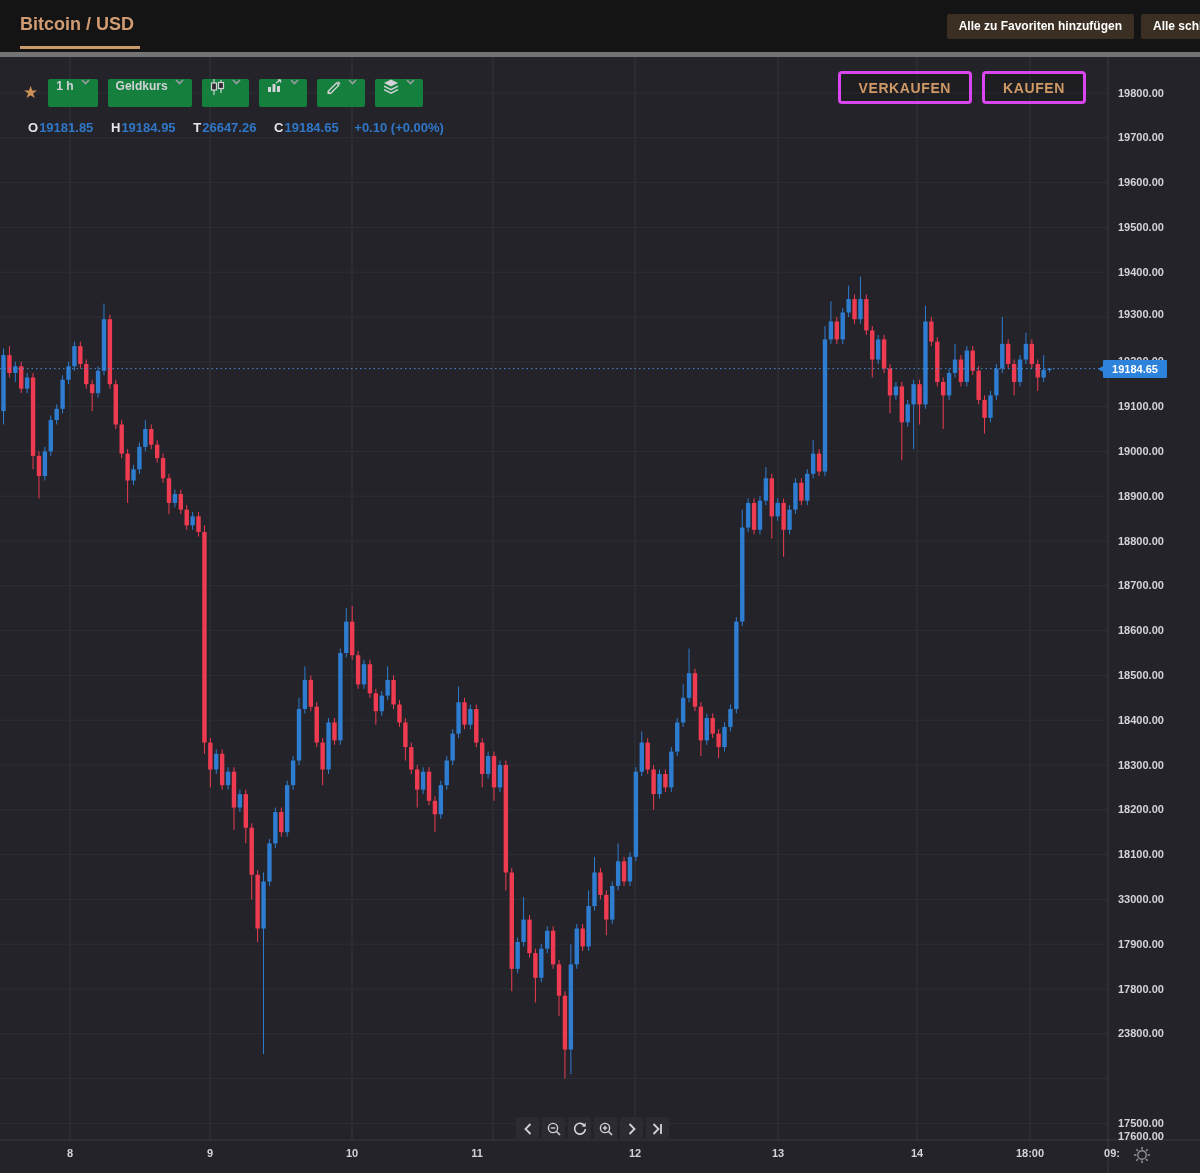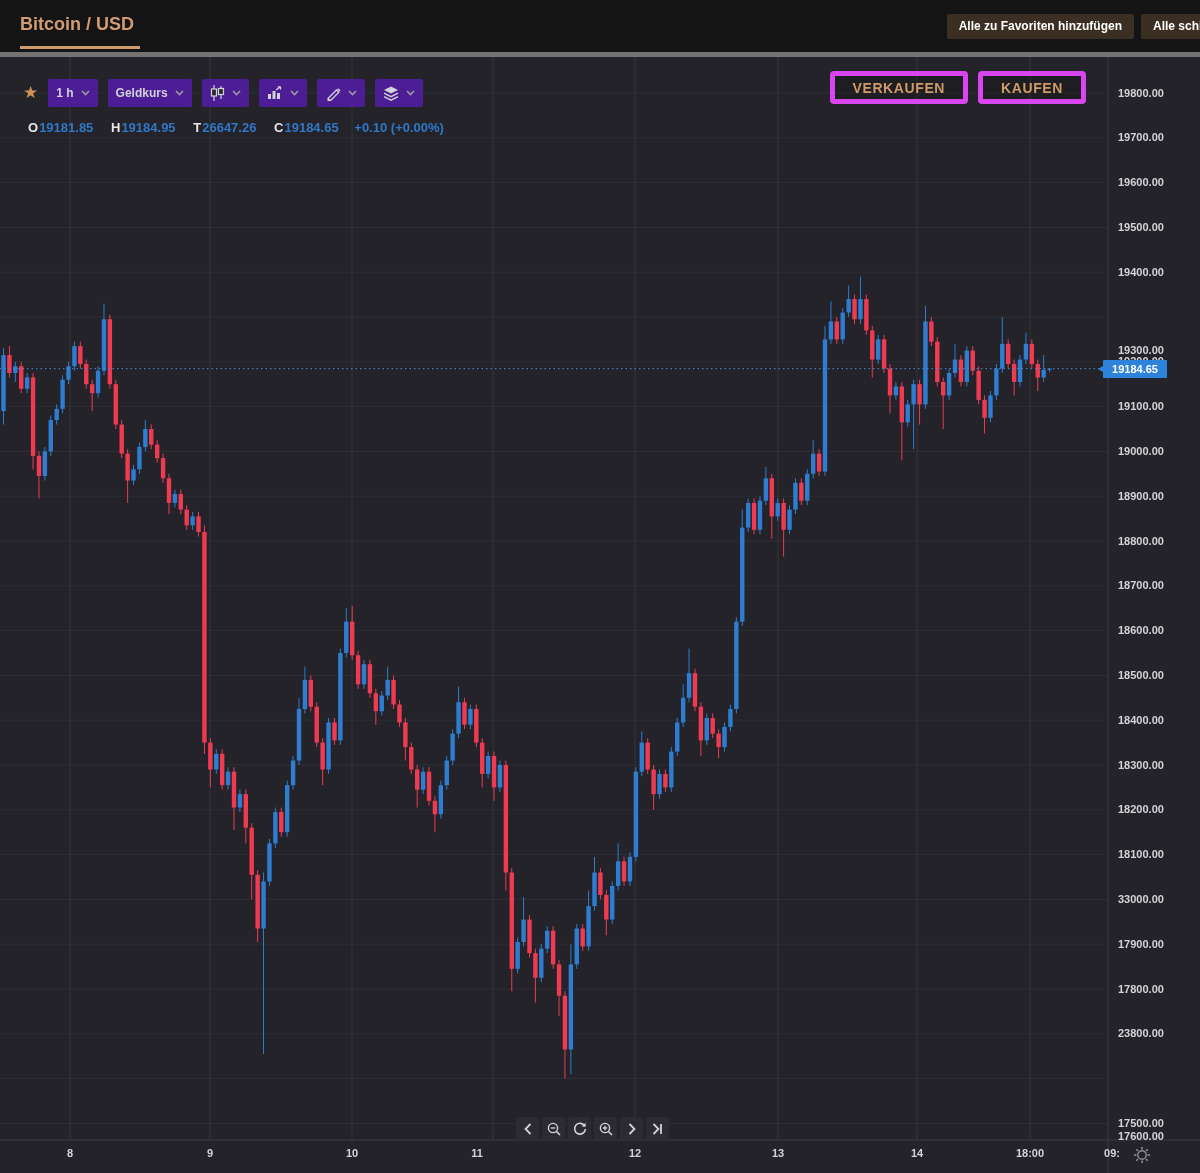--- a/index.html
+++ b/index.html
@@ -10,34 +10,34 @@
     border-bottom:5px solid #737373;overflow:hidden;}
   .title{position:absolute;left:20px;top:14px;font-size:18px;font-weight:bold;color:#d29c72;}
   .title-underline{position:absolute;left:20px;top:46px;width:120px;height:3px;background:#cf9a6b;}
   .hdr-btn{position:absolute;top:14px;height:25px;background:#3b2f24;color:#ffffff;font-size:12px;
     font-weight:bold;border:none;border-radius:2px;padding:0 12px;line-height:25px;white-space:nowrap;cursor:pointer;}
   .hdr-btn.fav{right:66px;}
   .hdr-btn.closeall{left:1141px;}
   
   .toolbar{position:absolute;left:0;top:78px;height:30px;z-index:20;display:flex;align-items:center;}
   .star{margin-left:23px;color:#cf9256;font-size:17px;line-height:30px;cursor:pointer;}
-  .tb-btn{height:28px;background:#4c1d95;border:none;border-radius:2px;margin-left:10px;color:#d2d2d7;
-    font-size:12px;font-weight:bold;display:flex;align-items:center;padding:0 8px;gap:7px;cursor:pointer;
+  .tb-btn{height:28px;background:#15803d;border:none;border-radius:2px;margin-left:10px;color:#d2d2d7;
+    font-size:12px;font-weight:bold;display:flex;padding:0 8px;gap:7px;cursor:pointer;
     font-family:"Liberation Sans",sans-serif;}
   .tb-btn svg{display:block;}
   .chev{display:block;}
   
   .ohlc{position:absolute;left:28px;top:120px;z-index:20;font-size:13px;font-weight:bold;white-space:nowrap;}
   .ohlc .lbl{color:#e6e6ea;margin-left:14px;}
   .ohlc .lbl:first-child{margin-left:0;}
   .ohlc .val{color:#3077c8;margin-left:1px;}
   .ohlc .chg{color:#3077c8;margin-left:12px;text-align:right;}
   
   .trade{position:absolute;top:71px;right:114px;z-index:20;display:flex;gap:10px;}
-  .trade button{height:33px;background:rgba(0,0,0,0.15);border:5px solid #d946ef;border-radius:4px;
+  .trade button{height:33px;background:rgba(0,0,0,0.15);border:3px solid #d946ef;border-radius:4px;
     color:#cf9a66;font-size:14px;font-weight:bold;letter-spacing:.6px;padding:0 18px;cursor:pointer;
     font-family:"Liberation Sans",sans-serif;}
   
   #ylabels span{position:absolute;left:1118px;font-size:11px;font-weight:bold;color:#d4d4d8;z-index:5;}
   #xlabels span{position:absolute;top:1147px;font-size:11px;font-weight:bold;color:#d4d4d8;transform:translateX(-50%);z-index:5;}
   .price-tag{position:absolute;left:1103px;width:64px;height:18px;background:#2d83dc;z-index:15;
     color:#fff;font-size:11px;font-weight:bold;text-align:center;line-height:18px;border-radius:1px;}
   .price-tag:before{content:"";position:absolute;left:-5px;top:6px;border-top:3px solid transparent;
     border-bottom:3px solid transparent;border-right:5px solid #2d83dc;}
   
@@ -445,21 +445,21 @@
       <line x1="1108" y1="52" x2="1108" y2="1173" stroke="#3a3a42" stroke-width="1"></line>
       <line x1="0" y1="1140" x2="1200" y2="1140" stroke="#3a3a42" stroke-width="1"></line>
     </svg>
 
   <div id="ylabels">
       <span style="top: 86.5px;">19800.00</span>
       <span style="top: 131.3px;">19700.00</span>
       <span style="top: 176.1px;">19600.00</span>
       <span style="top: 220.9px;">19500.00</span>
       <span style="top: 265.7px;">19400.00</span>
-      <span style="top: 308px; margin-top: 36px;">19300.00</span>
+      <span style="top: 308px;">19300.00</span>
       <span style="top: 355.3px;">19200.00</span>
       <span style="top: 400.1px;">19100.00</span>
       <span style="top: 444.9px;">19000.00</span>
       <span style="top: 489.7px;">18900.00</span>
       <span style="top: 534.5px;">18800.00</span>
       <span style="top: 579.3px;">18700.00</span>
       <span style="top: 624.1px;">18600.00</span>
       <span style="top: 668.9px;">18500.00</span>
       <span style="top: 713.7px;">18400.00</span>
       <span style="top: 758.5px;">18300.00</span>

